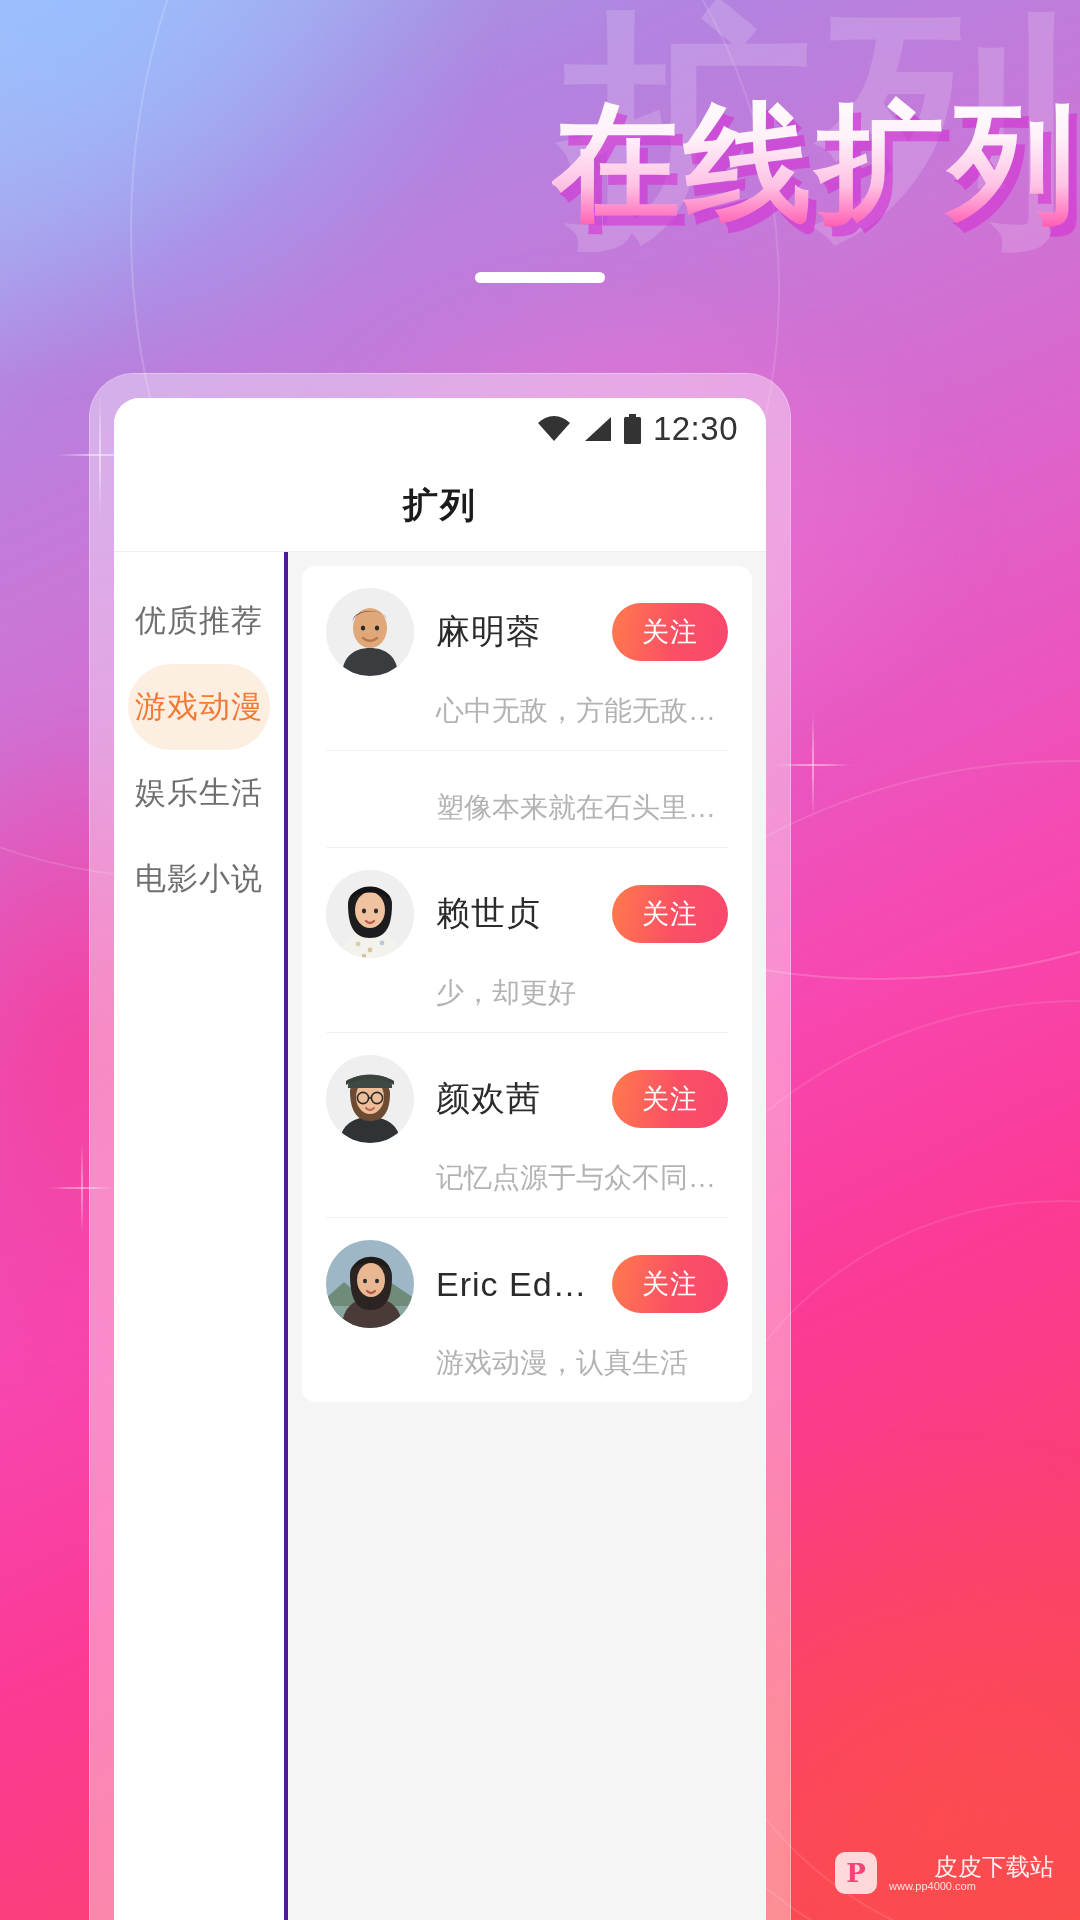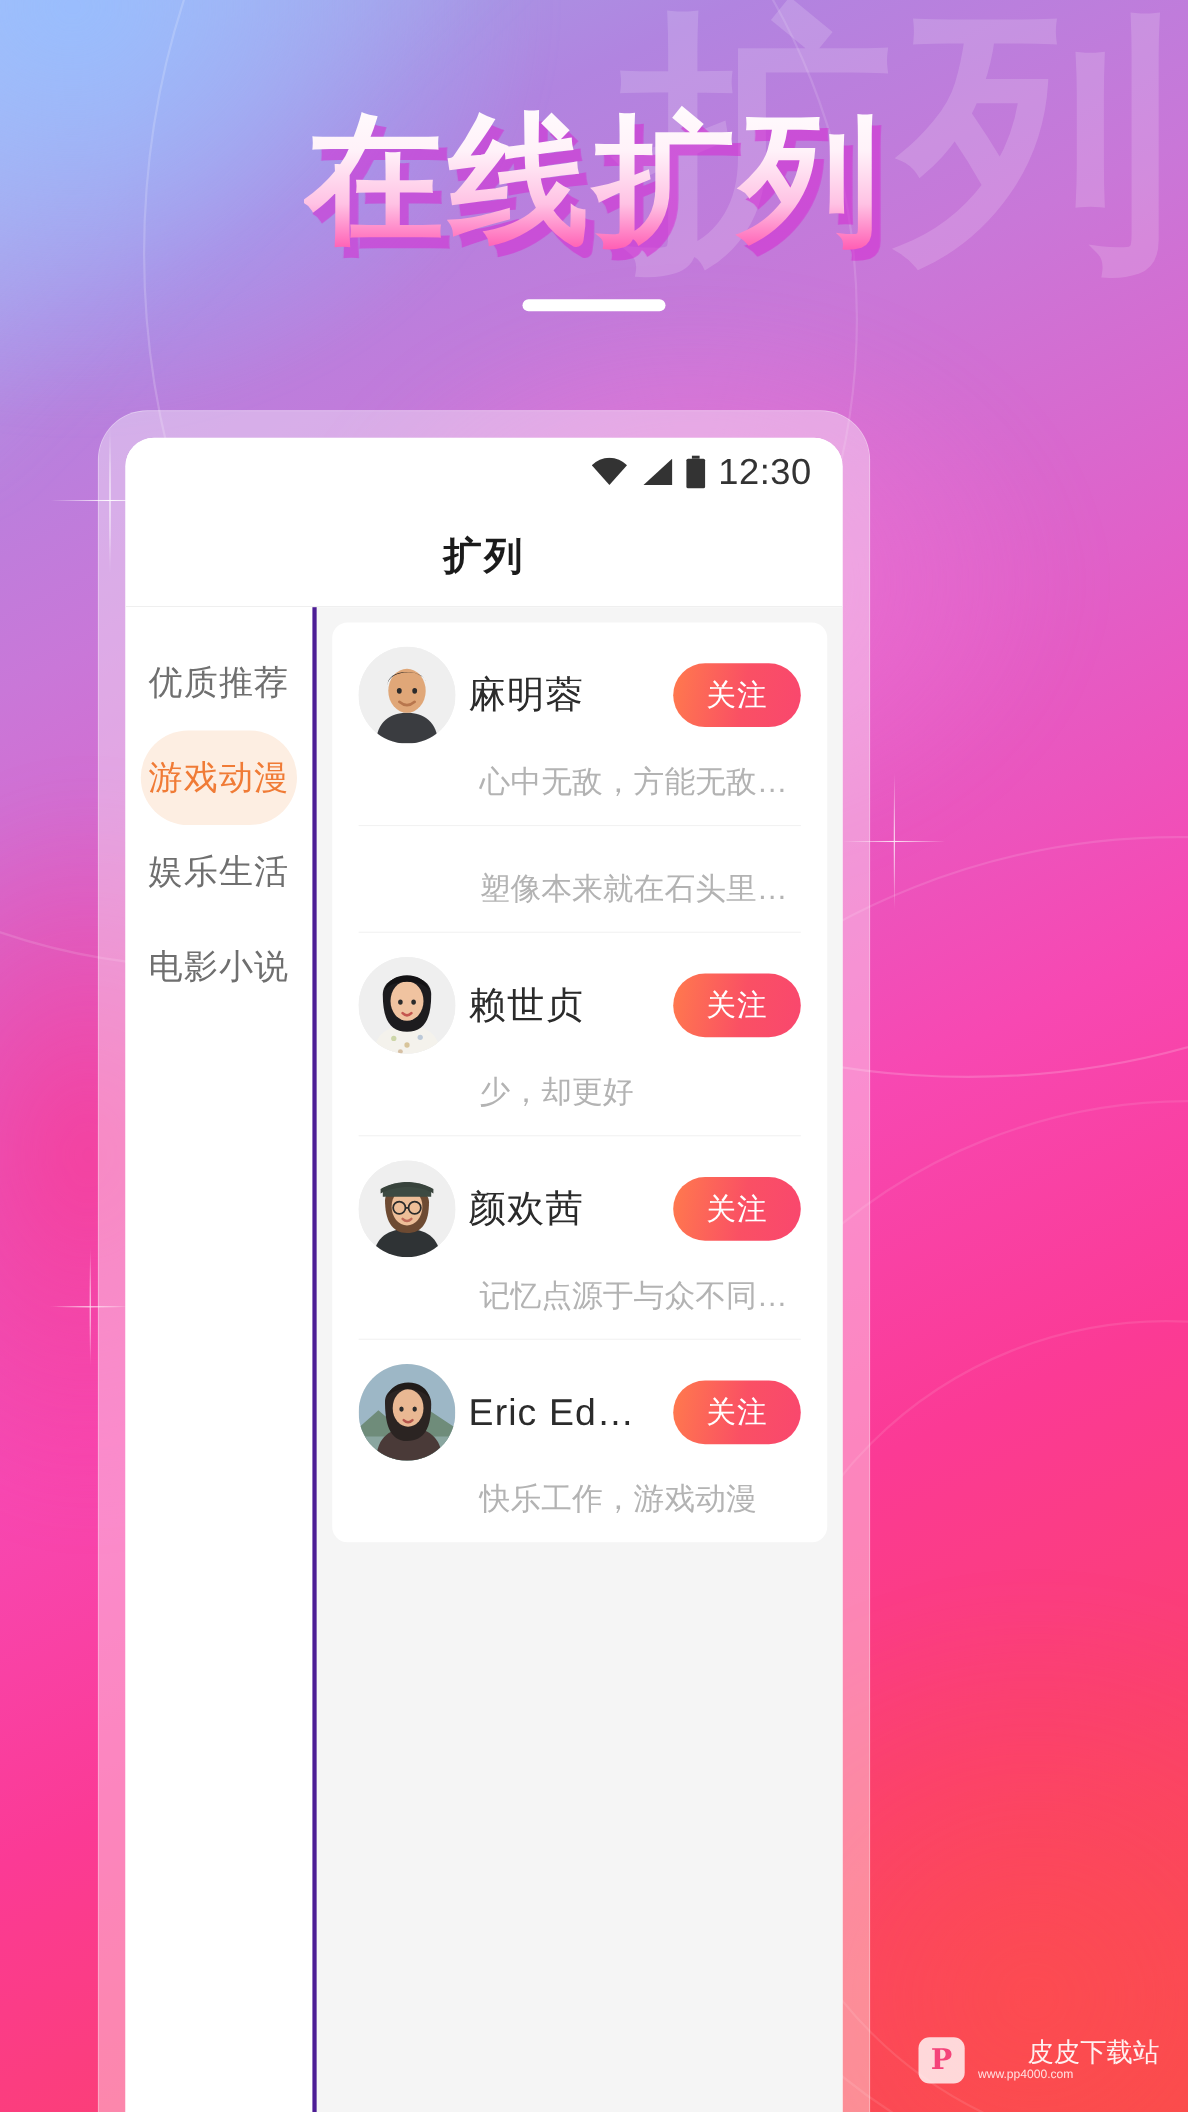--- a/index.html
+++ b/index.html
@@ -80,21 +80,21 @@
 
   
   .hero { position:absolute; left:0; top:0; width:100%; height:330px; }
   .hero-ghost {
     position:absolute; right:6px; top:-38px;
     font-size:250px; font-weight:bold; letter-spacing:6px;
     color:rgba(255,255,255,.16);
     font-family:"DejaVu Sans","Liberation Sans",sans-serif;
     white-space:nowrap;
   }
-  .hero-title-wrap { position:absolute; left:0; top:78px; width:100%; text-align:center; }
+  .hero-title-wrap { position:absolute; left:0; top:78px; width:100%; text-align:right; }
   .hero-title {
     display:inline-block;
     font-size:128px; font-weight:bold; letter-spacing:4px;
     font-family:"DejaVu Sans","Liberation Sans",sans-serif;
     background:linear-gradient(to bottom, #ffffff 0%, #fff2f9 34%, #ffc2e4 62%, #ff56b0 88%, #ff2da0 100%);
     -webkit-background-clip:text; background-clip:text;
     -webkit-text-fill-color:transparent; color:transparent;
     filter:drop-shadow(8px 10px 0 rgba(214,40,210,.55));
   }
   .hero-rule {
@@ -156,21 +156,21 @@
   .content {
     flex:1 1 auto; background:#f5f5f5;
     padding:14px 14px 0 14px; min-width:0;
   }
   .list-card {
     background:#fff; border-radius:14px; overflow:hidden;
   }
   .row { padding:0 24px; }
   .row + .row .row-inner { border-top:1px solid #f2f2f2; }
   .row-inner { padding:22px 0 20px 0; }
-  .row-top { display:flex; align-items:center; gap:12px; }
+  .row-top { display:flex; align-items:center; gap:22px; }
   .avatar {
     flex:0 0 88px; width:88px; height:88px; border-radius:50%;
     background:#efefef; overflow:hidden; position:relative;
   }
   .avatar svg { display:block; width:100%; height:100%; }
   .uname {
     flex:1 1 auto; font-size:34px; color:#2b2b2b; letter-spacing:1px;
     white-space:nowrap; overflow:hidden; text-overflow:ellipsis;
   }
   .btn {
@@ -362,21 +362,21 @@
                     <ellipse cx="45" cy="40" rx="14" ry="17" fill="#e9b893"></ellipse>
                     <path d="M26 30 C30 12 62 12 65 32 C58 20 32 20 26 30 Z" fill="#201b19"></path>
                     <ellipse cx="39" cy="41" rx="2" ry="2.3" fill="#2b2b2b"></ellipse>
                     <ellipse cx="51" cy="41" rx="2" ry="2.3" fill="#2b2b2b"></ellipse>
                     <path d="M41 51 Q45 55 49 51" stroke="#b5564d" stroke-width="2.2" fill="none" stroke-linecap="round"></path>
                   </svg>
                 </div>
                 <div class="uname">Eric Edwards</div>
                 <button class="btn btn-follow">关注</button>
               </div>
-              <div class="bio">快乐工作，游戏动漫</div>
+              <div class="bio">游戏动漫，认真生活</div>
             </div>
           </div>
 
         </div>
       </section>
     </div>
   </div>
 </div>
 
 <div class="wm">

